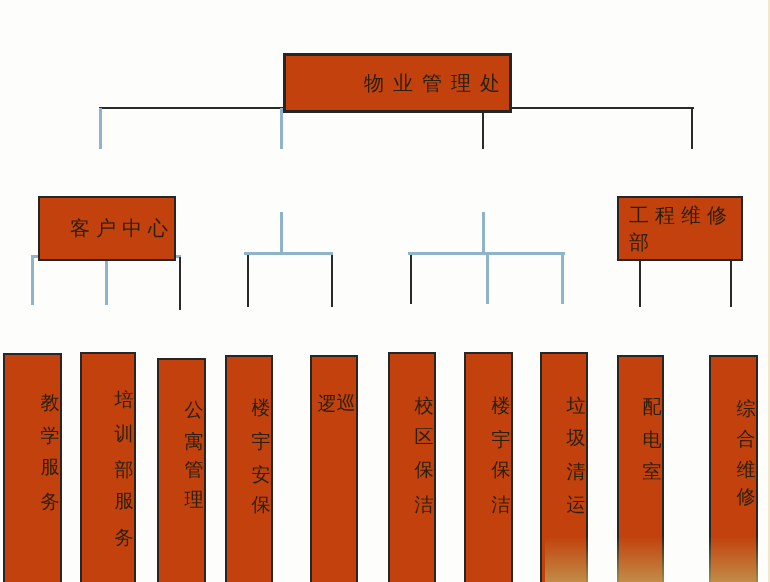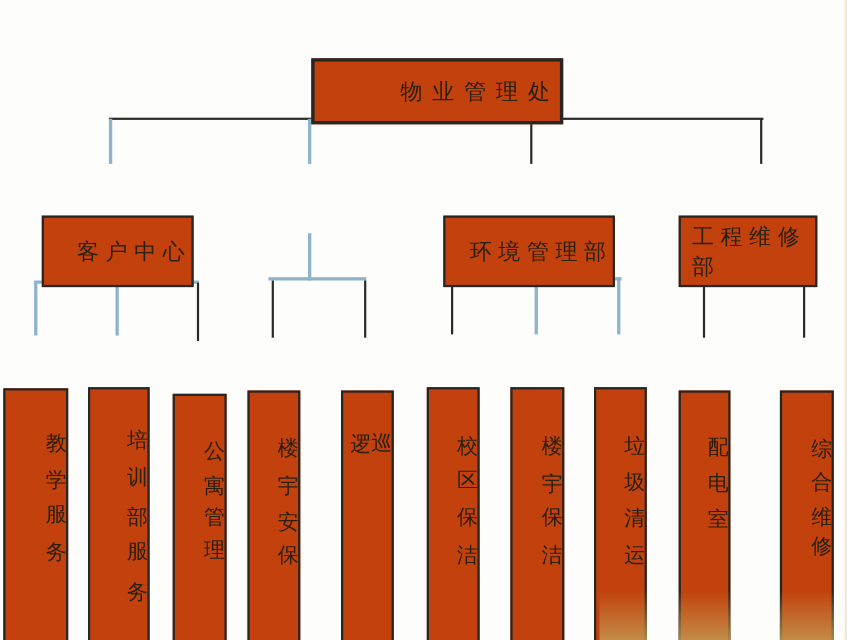--- a/index.html
+++ b/index.html
@@ -106,23 +106,20 @@
   <div class="line l-dark" style="left:639px;top:255px;width:2px;height:52px;"></div>
   <div class="line l-dark" style="left:730px;top:255px;width:2px;height:52px;"></div>
 
   <div class="box root-box" style="left:283px;top:5px;width:229px;height:60px;">
     <span>物业管理处</span>
   </div>
 
   <div class="box dept-box" style="left:38px;top:148px;width:138px;height:65px;">
     <span>客户中心</span>
   </div>
-  <div class="box dept-box" style="left:403px;top:148px;width:156px;height:65px;">
-    <span>环境管理部</span>
-  </div>
   <div class="box dept-box" style="left:617px;top:148px;width:126px;height:65px;">
     <span>工程维修部</span>
   </div>
 
   <div class="box team-box" style="left:3px;top:305px;width:59px;">
     <span class="vlabel" style="padding-top:23px;letter-spacing:33px;">教学服务</span>
   </div>
   <div class="box team-box" style="left:80px;top:304px;width:56px;">
     <span class="vlabel" style="padding-top:19px;letter-spacing:35px;">培训部服务</span>
   </div>

